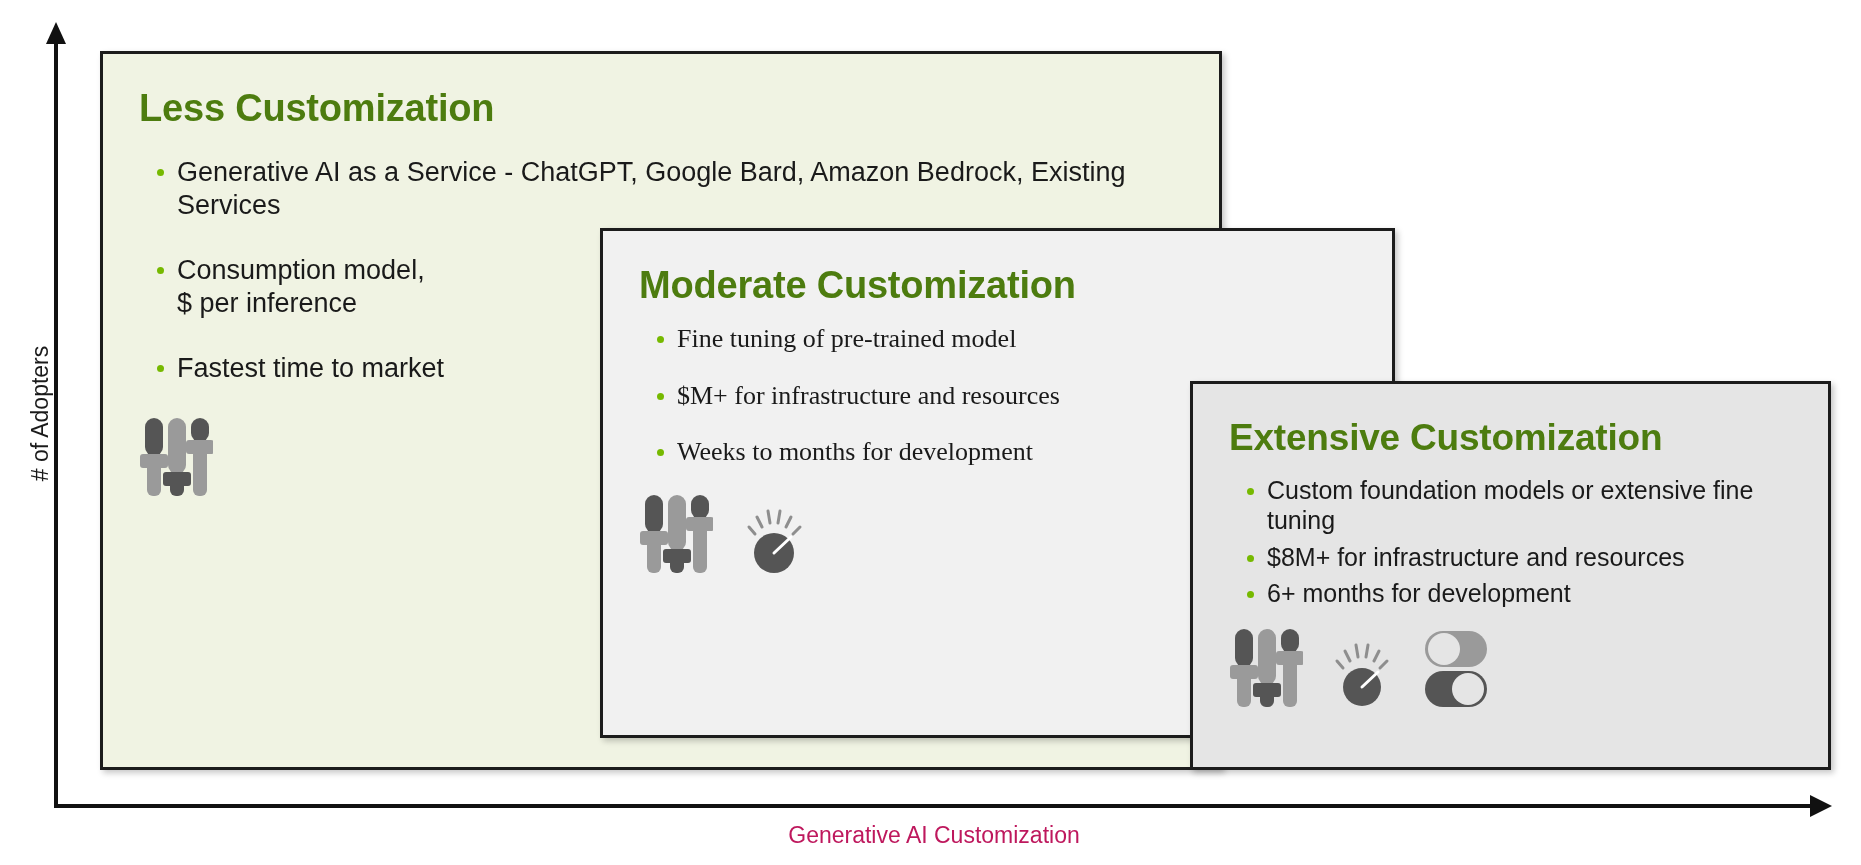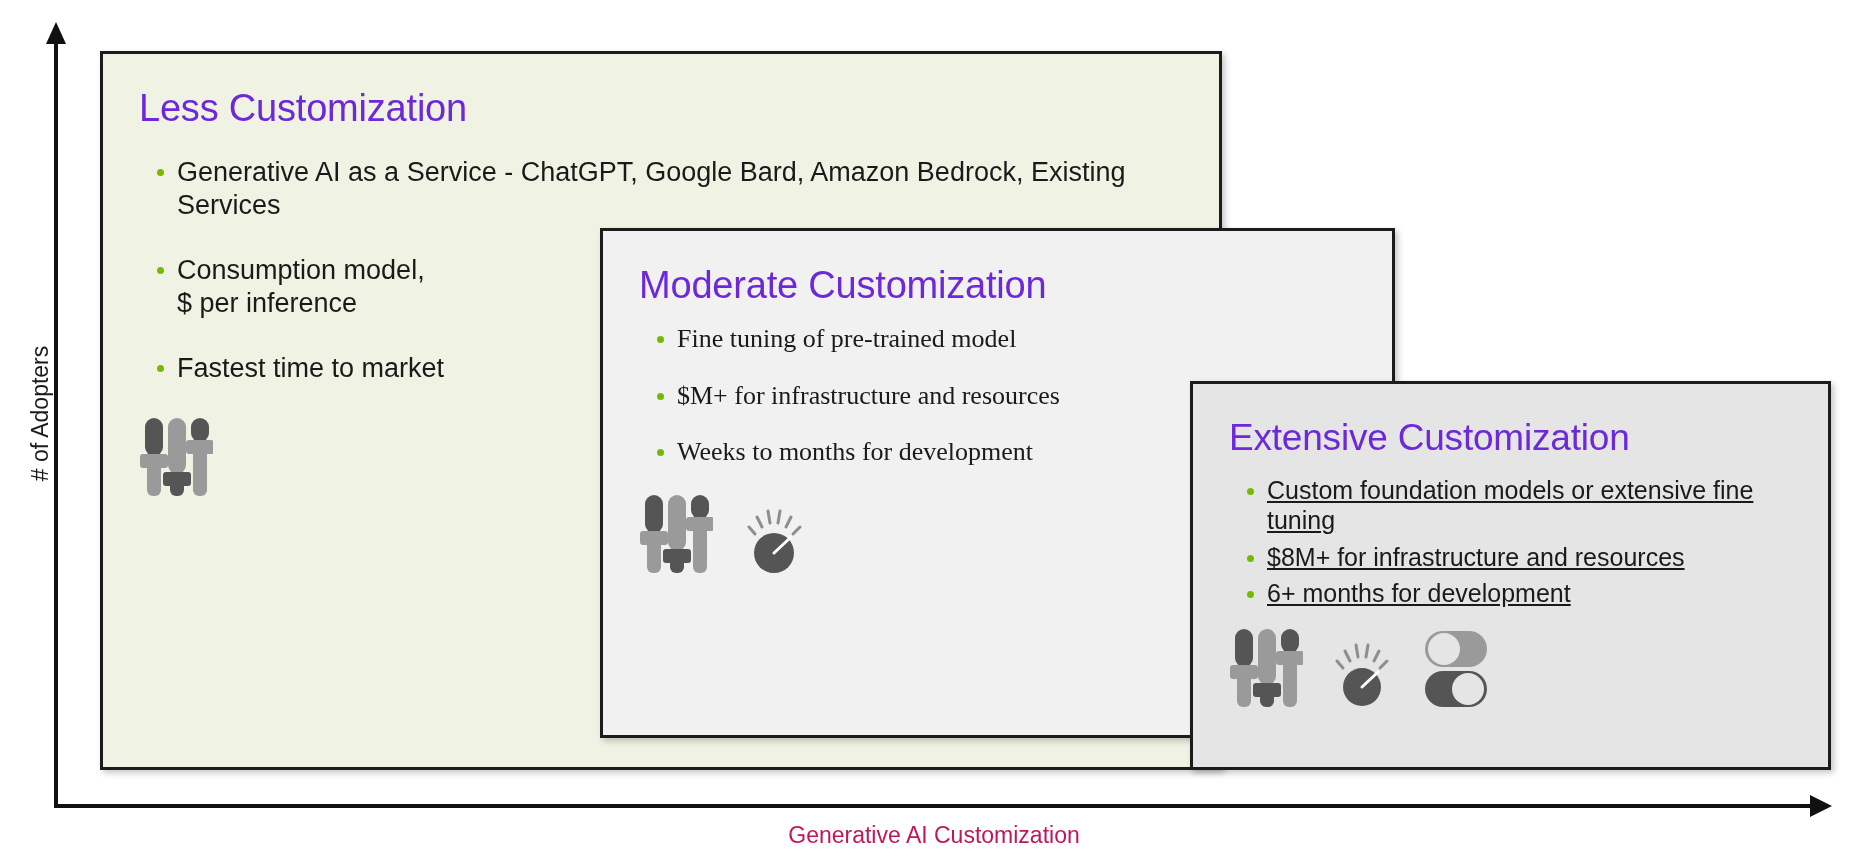--- a/index.html
+++ b/index.html
@@ -106,23 +106,23 @@
     height: 389px;
     background: #e5e5e5;
     z-index: 3;
   }
 
   .card-inner {
     padding: 34px 36px 0 36px;
   }
   .card-title {
     font-size: 38px;
-    font-weight: 400;
+    font-weight: 700;
     letter-spacing: -0.2px;
-    color: #6d28d9;
+    color: #4d7c0f;
     margin: 0 0 16px 0;
     line-height: 1.1;
   }
   #card-less .card-title { margin-bottom: 26px; }
   #card-extensive .card-title { font-size: 37px; margin-bottom: 14px; }
 
   .bullets { margin: 16px; padding: 0; list-style: none; }
   .bullet {
     position: relative;
     padding-left: 22px;
@@ -135,21 +135,21 @@
     position: absolute;
     left: 2px;
     top: 13px;
     width: 7px;
     height: 7px;
     border-radius: 50%;
     background: #76b900;
   }
   #card-less .bullet { font-size: 27px; margin-bottom: 32px; }
   #card-moderate .bullet { font-size: 26px; margin-bottom: 25px; font-family: Liberation Serif, serif; }
-  #card-extensive .bullet { font-size: 25px; margin-bottom: 6px; text-decoration: underline; }
+  #card-extensive .bullet { font-size: 25px; margin-bottom: 6px; }
 
   
   .icon-row {
     display: flex;
     align-items: flex-end;
     gap: 26px;
     margin-top: 6px;
   }
   #card-less .icon-row { margin-top: 8px; }
   #card-moderate .icon-row { margin-top: 12px; }

